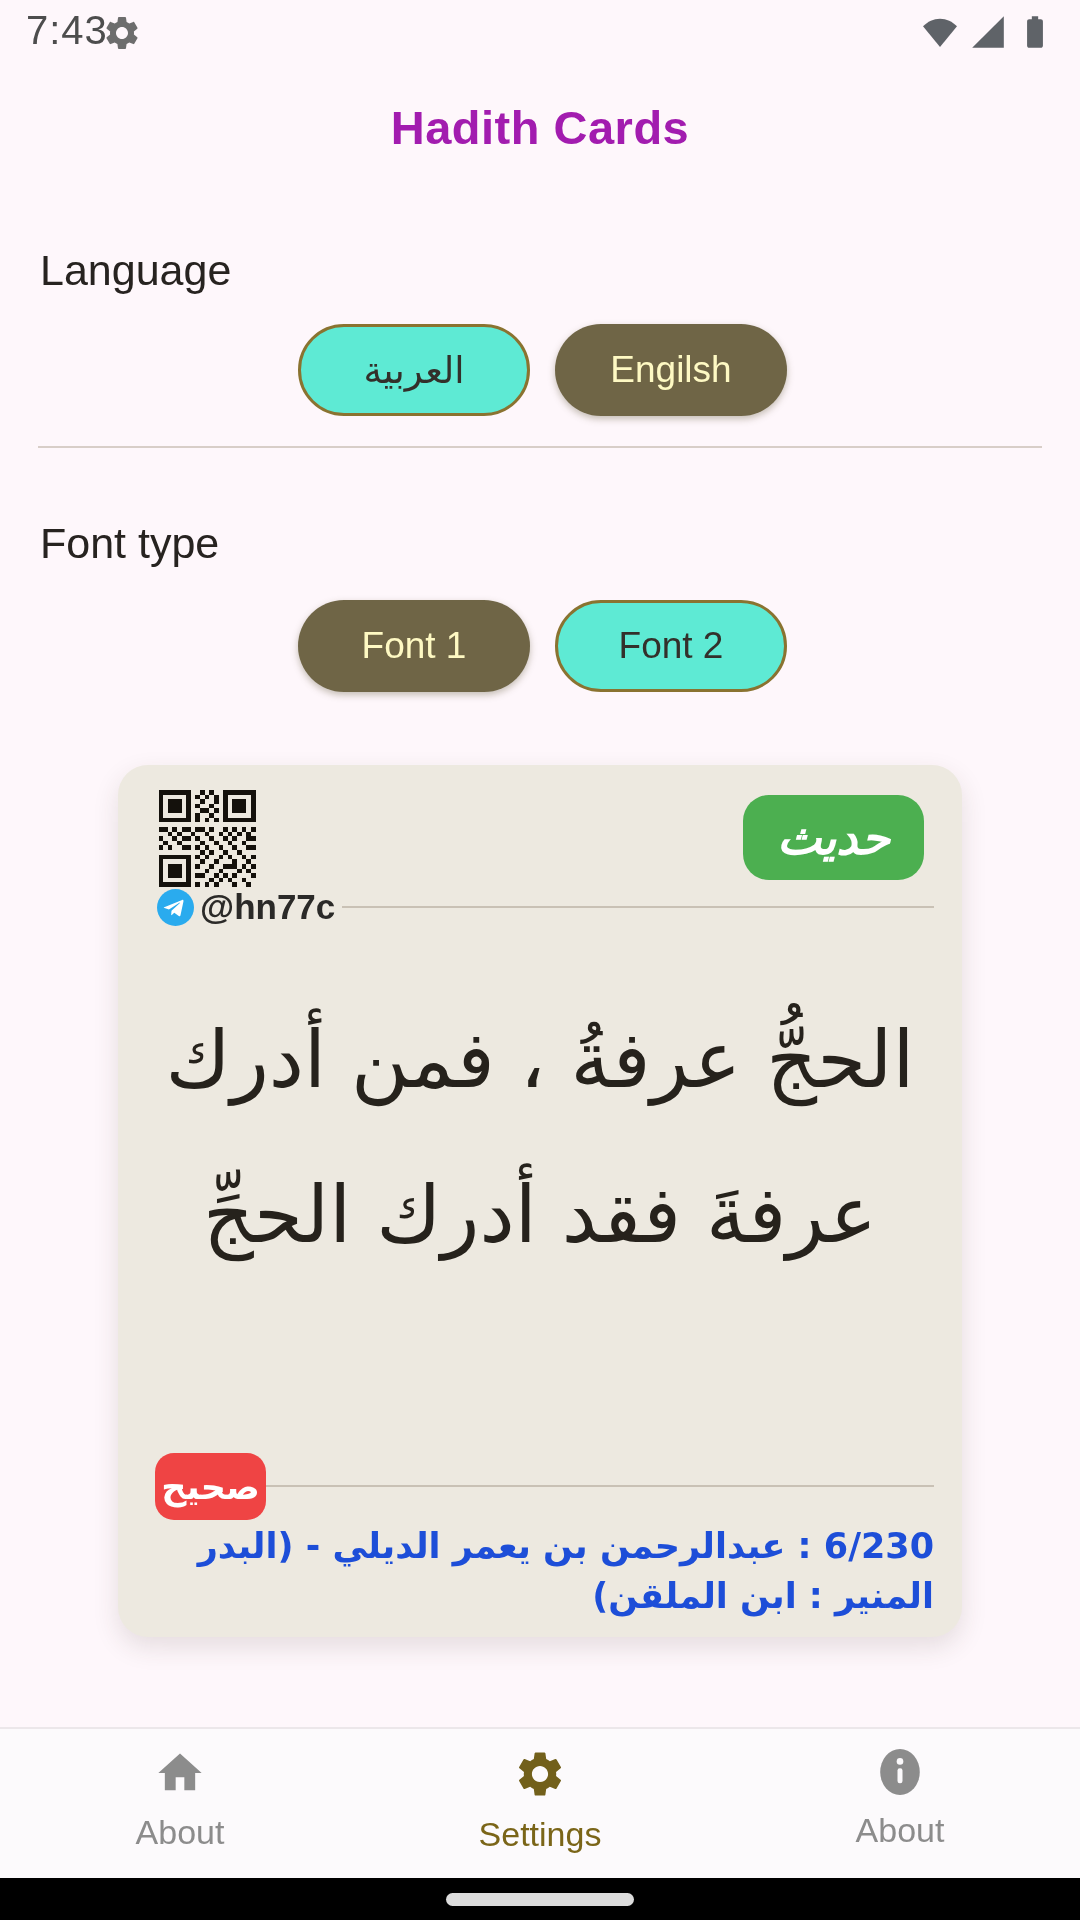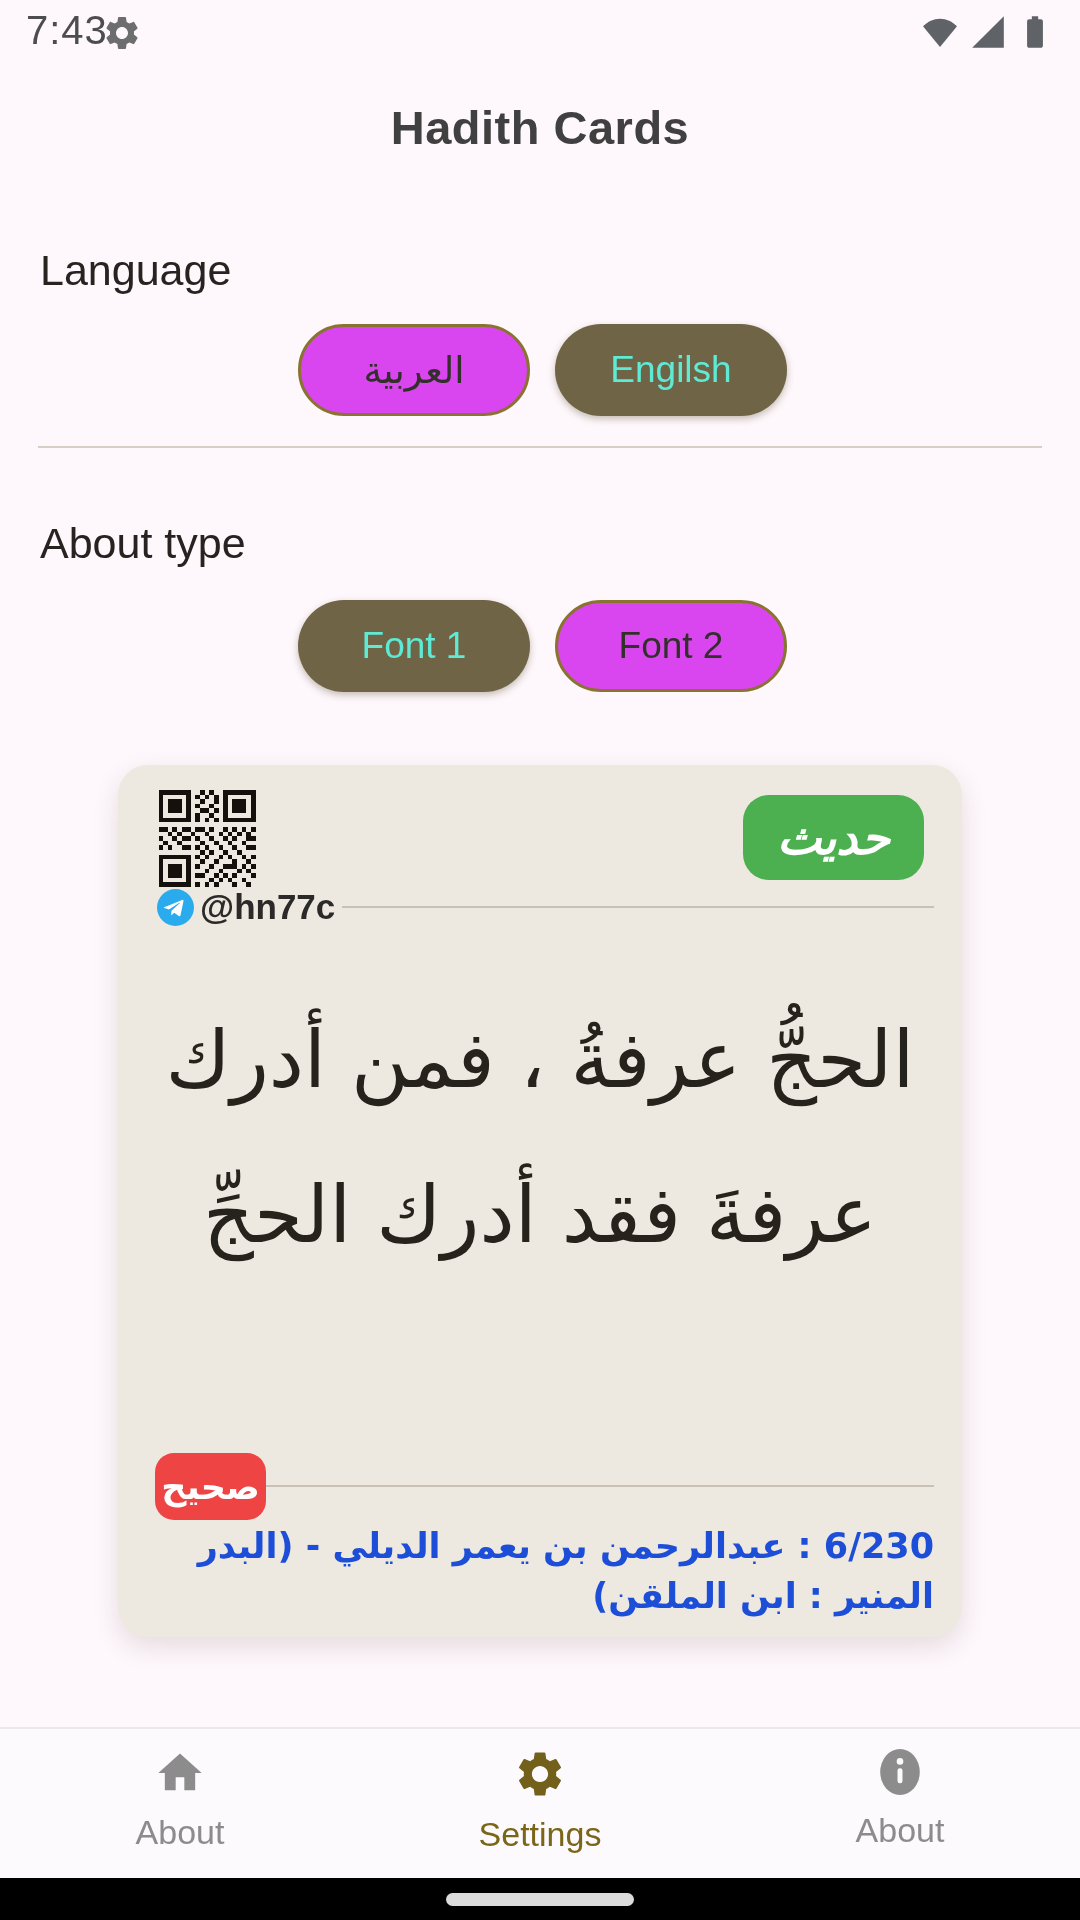--- a/index.html
+++ b/index.html
@@ -12,35 +12,35 @@
   
   .statusbar{position:absolute;top:0;left:0;right:0;height:62px;}
   .sb-time{position:absolute;left:26px;top:8px;font-size:40px;color:#4d4d4d;letter-spacing:1px;}
   .sb-gear{position:absolute;left:102px;top:13px;width:40px;height:40px;}
   .sb-right{position:absolute;right:26px;top:12px;display:flex;align-items:center;gap:9px;}
   .sb-right svg{display:block;}
 
   
   .page-title{
     position:absolute;top:100px;left:0;right:0;text-align:center;
-    font-size:47px;font-weight:700;color:#404040;letter-spacing:0.5px;
+    font-size:47px;font-weight:700;color:#a21caf;letter-spacing:0.5px;
   }
 
   
   .section-label{position:absolute;left:40px;font-size:43px;font-weight:500;color:#272320;}
   .label-language{top:246px;}
   .label-font{top:519px;}
 
   .pill{
     position:absolute;width:232px;height:92px;border-radius:46px;
     display:flex;align-items:center;justify-content:center;
     font-size:37px;cursor:pointer;box-sizing:border-box;
   }
-  .pill.filled{background:#6F6546;color:#5eead4;box-shadow:0 3px 7px rgba(90,80,50,.35);}
-  .pill.outline{background:#d946ef;border:3px solid #8A7330;color:#33302B;}
+  .pill.filled{background:#6F6546;color:#fef9c3;box-shadow:0 3px 7px rgba(90,80,50,.35);}
+  .pill.outline{background:#5eead4;border:3px solid #8A7330;color:#33302B;}
   .pill-ar-lang{left:298px;top:324px;}
   .pill-en-lang{left:555px;top:324px;}
   .pill-font1{left:298px;top:600px;}
   .pill-font2{left:555px;top:600px;}
 
   .divider{position:absolute;left:38px;right:38px;height:2px;background:#D8CEC8;}
   .divider-1{top:446px;}
 
   
   .card{
@@ -126,21 +126,21 @@
   </div>
 
   <div class="page-title">Hadith Cards</div>
 
   <div class="section-label label-language">Language</div>
   <div class="pill outline pill-ar-lang arabic">العربية</div>
   <div class="pill filled pill-en-lang">Engilsh</div>
 
   <div class="divider divider-1"></div>
 
-  <div class="section-label label-font">About type</div>
+  <div class="section-label label-font">Font type</div>
   <div class="pill filled pill-font1">Font 1</div>
   <div class="pill outline pill-font2">Font 2</div>
 
   <div class="card">
 
     <span class="qr">
       <svg viewBox="0 0 21 21" width="100" height="97" style="shape-rendering:crispEdges" fill="#14110c">
         <g>
           <path fill-rule="evenodd" d="M0 0h7v7H0zM1 1v5h5V1z"></path>
             <rect x="2" y="2" width="3" height="3"></rect>

